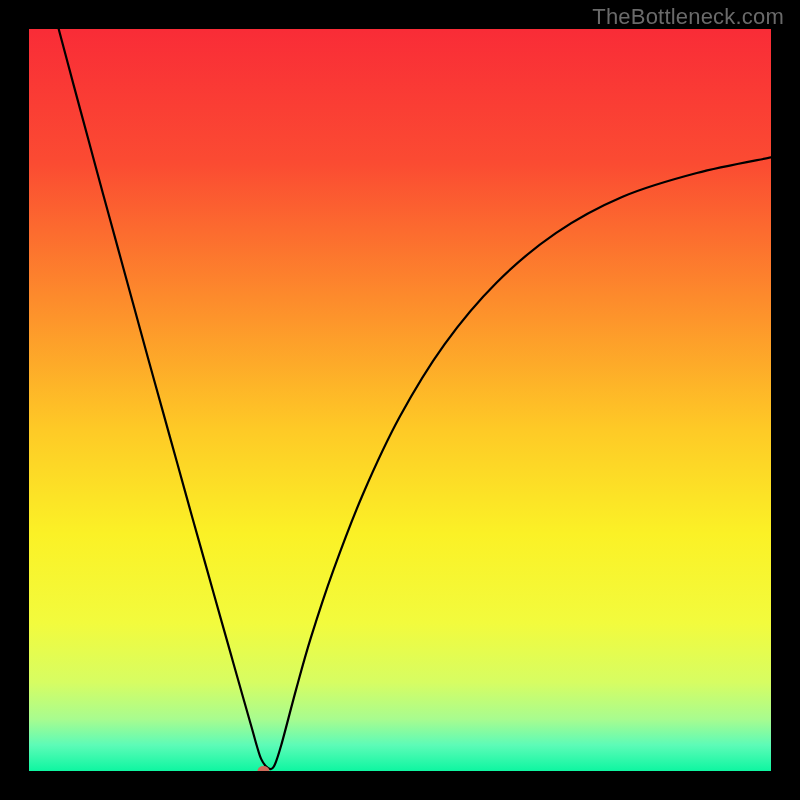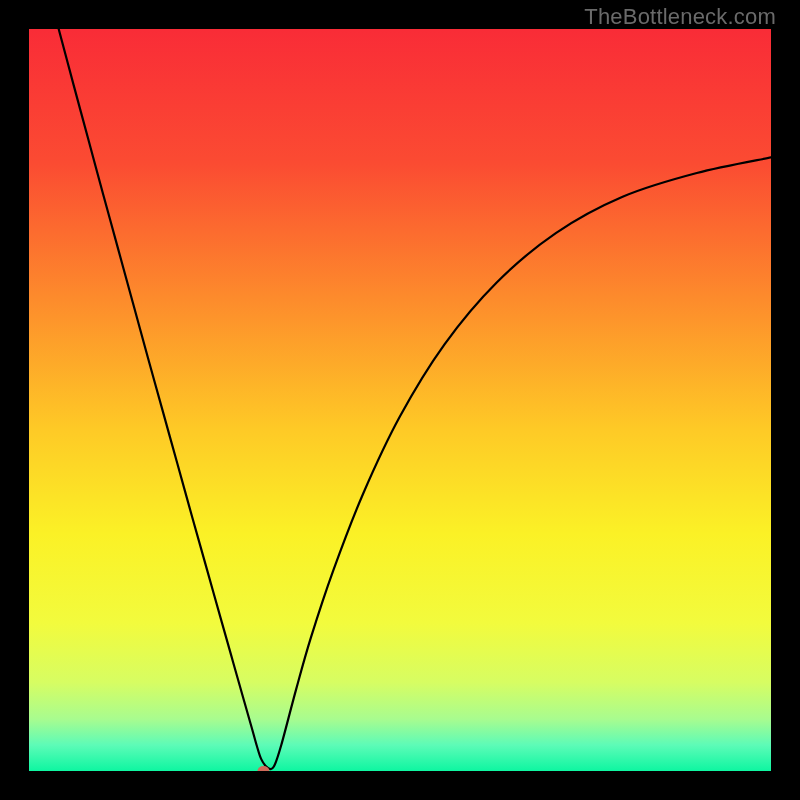--- a/index.html
+++ b/index.html
@@ -21,21 +21,21 @@
     position: absolute;
     left: 29px;
     top: 29px;
     width: 742px;
     height: 742px;
     overflow: hidden;
   }
   .watermark {
     position: absolute;
     top: 4px;
-    right: 24px;
+    right: 16px;
     color: #6a6a6a;
     font-size: 22px;
     font-weight: 500;
     letter-spacing: 0.2px;
     user-select: none;
   }
   svg {
     display: block;
   }
 </style>

